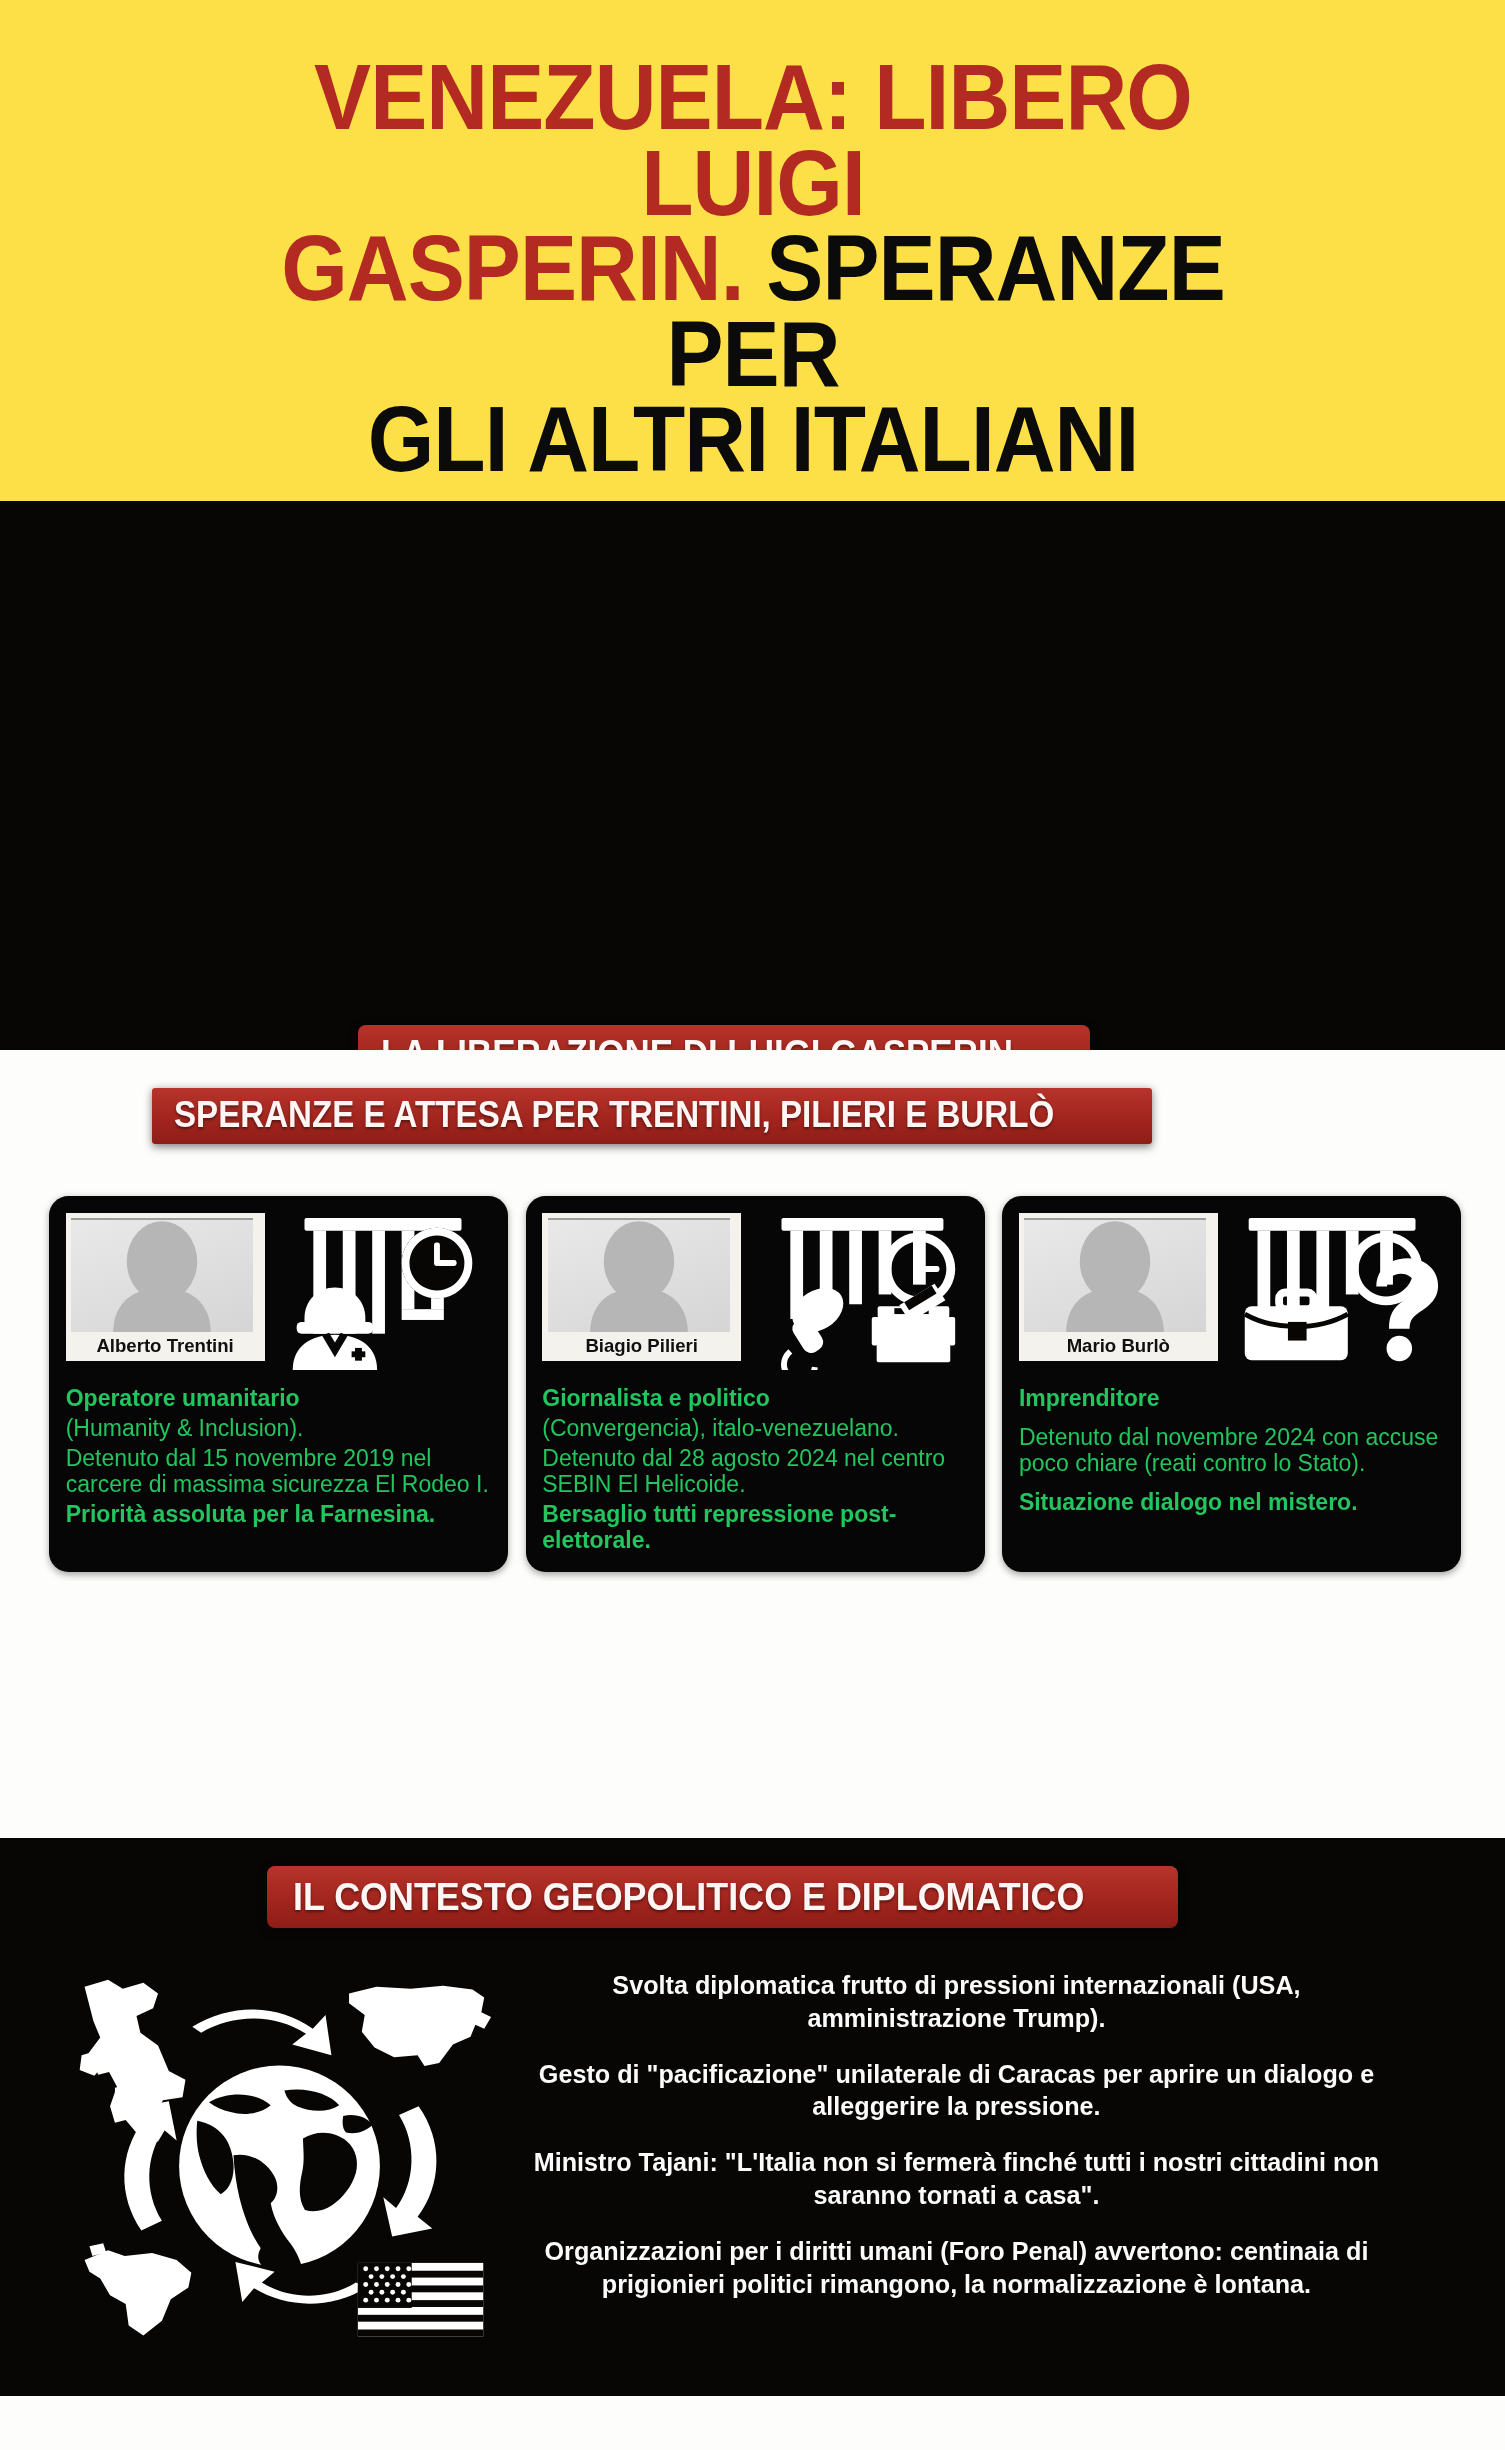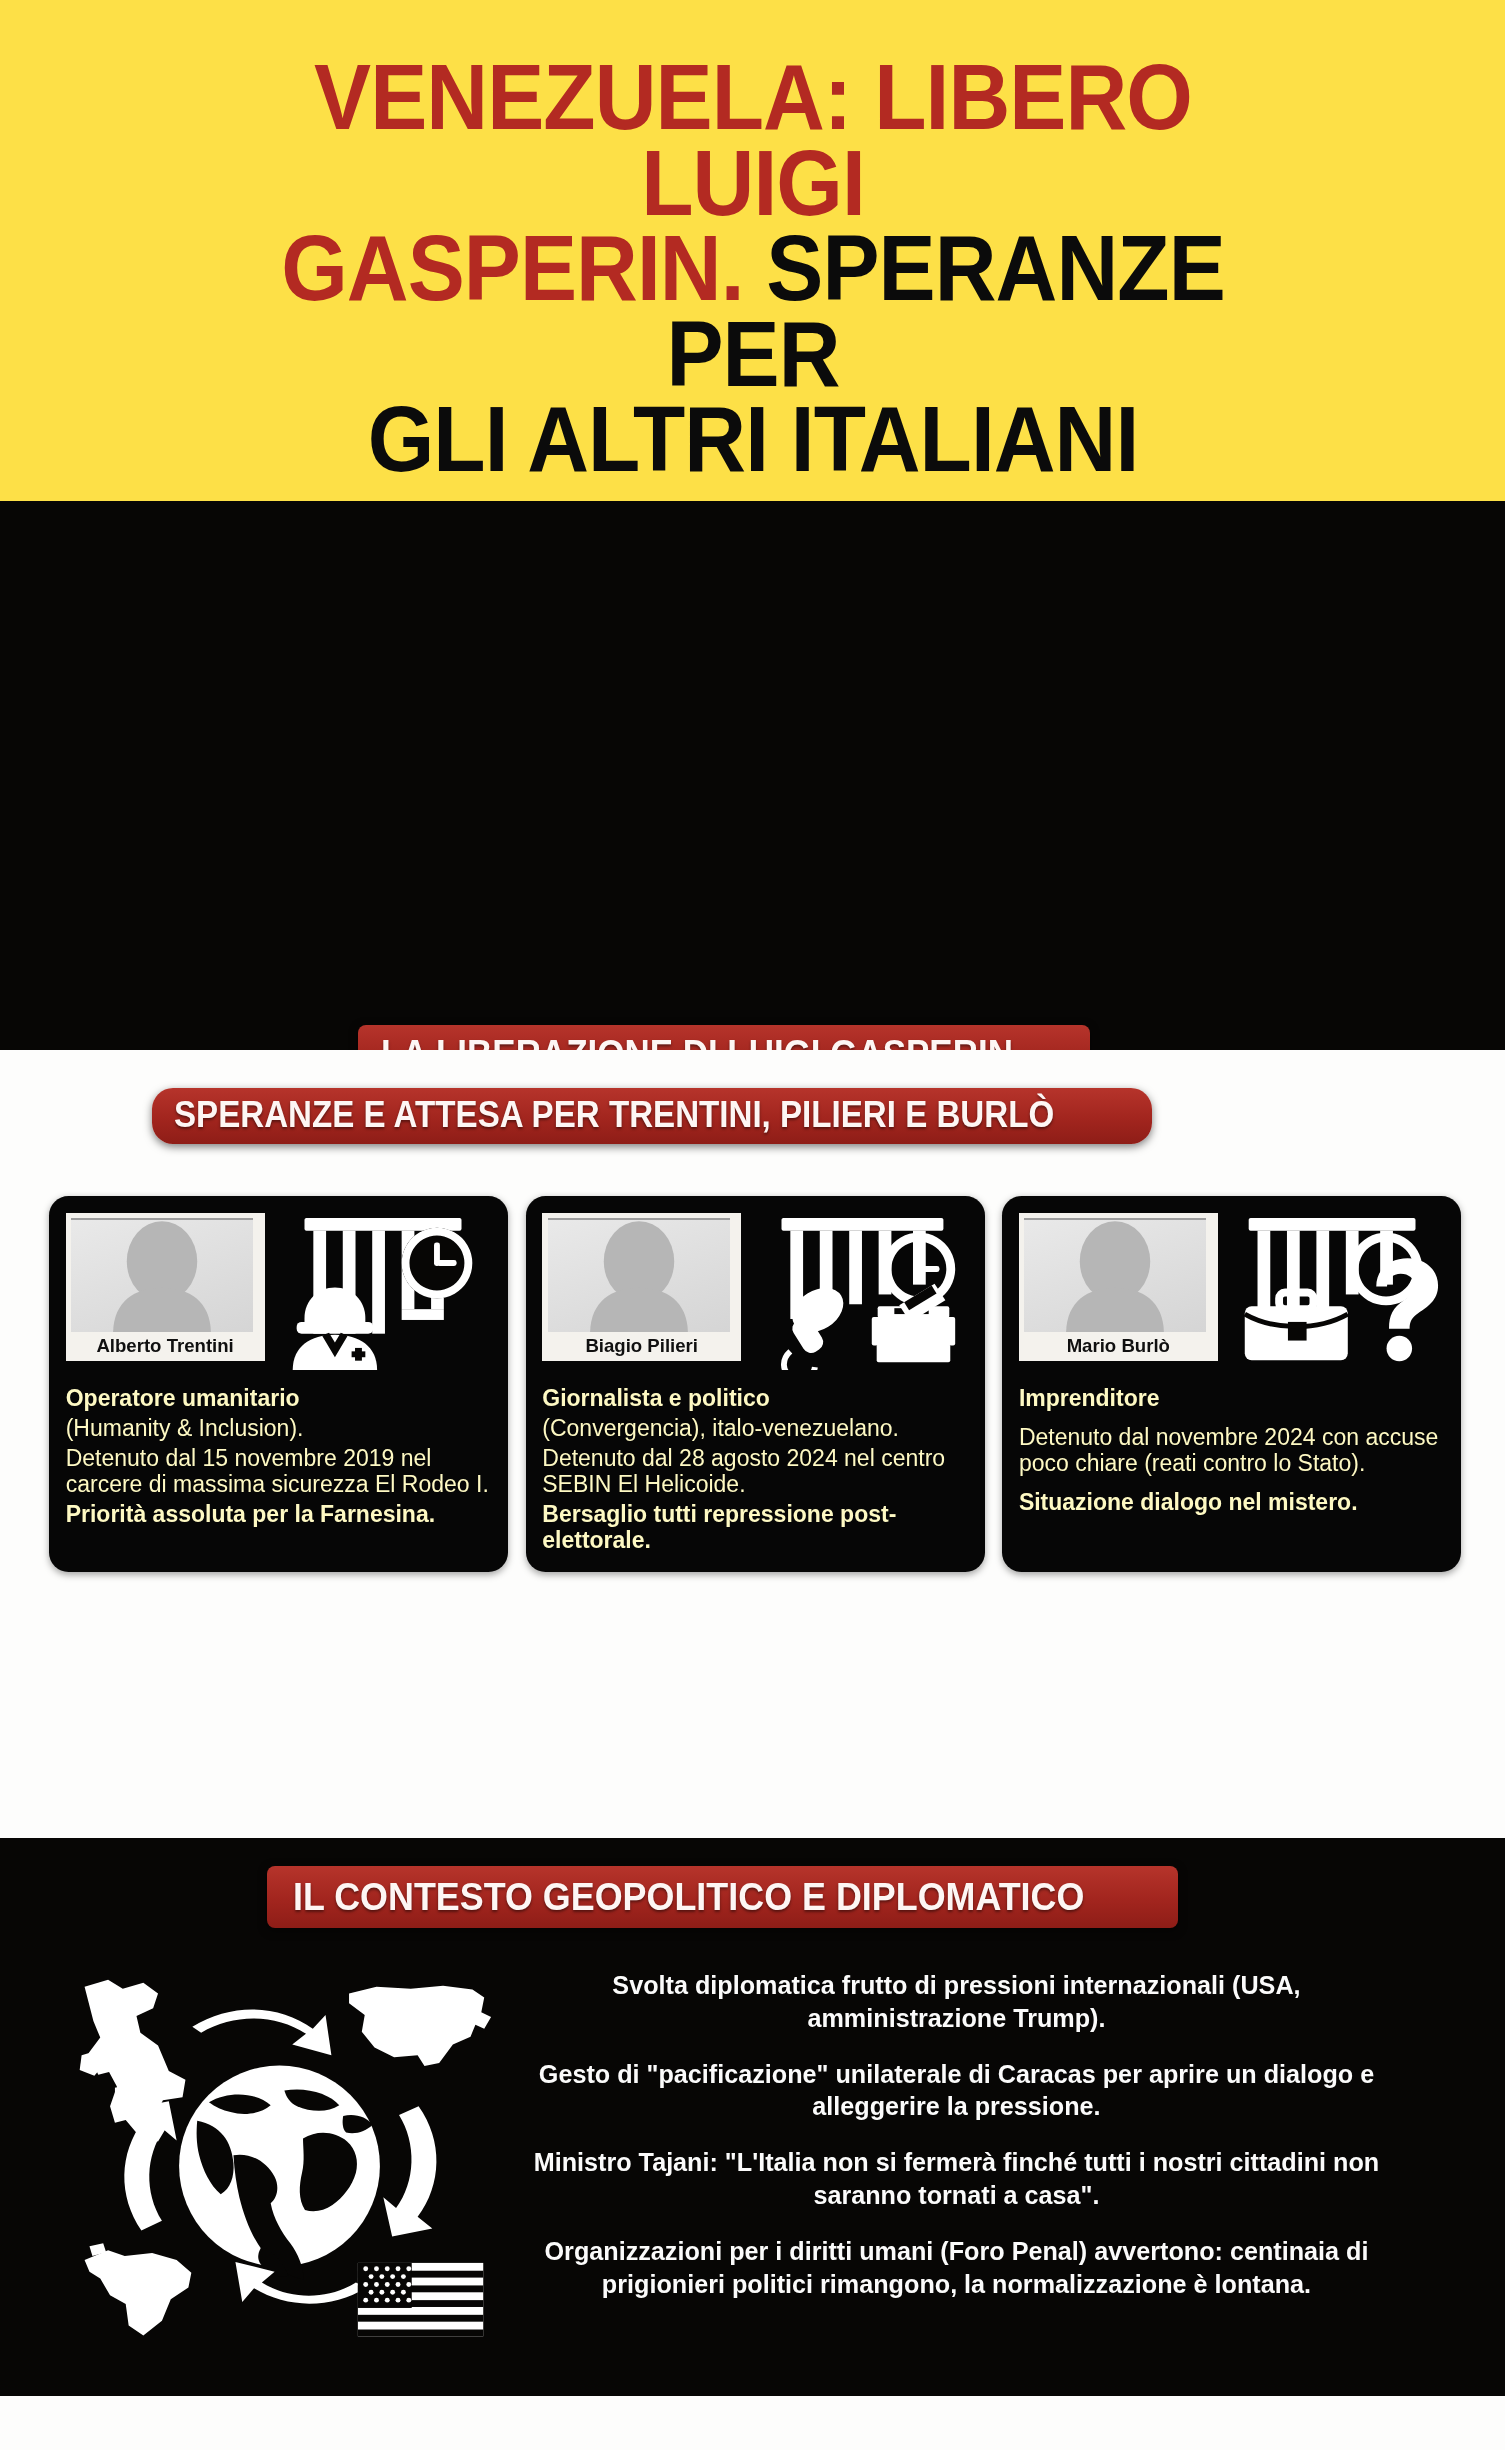--- a/index.html
+++ b/index.html
@@ -38,36 +38,36 @@
                 transform-origin:left center; text-shadow:0 1.5px 2.9px rgba(0,0,0,.45); }
 
   .lib-banner-wrap { position:absolute; left:358px; top:524px; }
   .lib-banner-wrap .banner { padding:9.8px 22.5px 11.8px 22.5px; }
   .lib-banner-wrap .banner-txt { font-size:38px; }
 
   
   .sec-cards { position:absolute; left:0; top:1050px; width:1505px; height:788px;
                background:#fdfdfc; }
   .cards-banner-wrap { position:absolute; left:152px; top:38px; }
-  .cards-banner-wrap .banner { padding:8.8px 21.6px 10.8px 21.6px; border-radius:21px; }
+  .cards-banner-wrap .banner { padding:8.8px 21.6px 10.8px 21.6px; border-radius:3px; }
   .cards-banner-wrap .banner-txt { font-size:36px; }
 
   .cards-row { position:absolute; left:49px; top:146px; width:1411px;
                display:flex; gap:17.6px; }
   .card { width:459px; background:#060606; border-radius:19.6px; padding:16.7px 16.7px 14.7px 16.7px;
           box-shadow:0 2.5px 7.8px rgba(0,0,0,.35); }
   .card-top { display:flex; align-items:flex-start; gap:10.8px; height:162px; }
   .card-pola { width:225px; background:#f4f2ed; padding:5.4px 5.4px 0 5.4px; }
   .card-pola-photo { width:182px; height:114px; background:linear-gradient(160deg,#e9e9e9,#d5d5d5);
                      border-top:2px solid #9d9d9d; position:relative; overflow:hidden; }
   .card-pola-cap { text-align:center; font-size:18.6px; font-weight:bold; color:#101010;
                    padding:4.9px 0 5.9px 0; line-height:1; }
   .card-icons { flex:1; height:152px; position:relative; }
   .card-body { padding-top:10.8px; }
-  .card-body p { color:#fef9c3; font-size:23px; line-height:1.13; margin-bottom:3.9px; }
+  .card-body p { color:#22c55e; font-size:23px; line-height:1.13; margin-bottom:3.9px; }
   .card-body p.b { font-weight:bold; }
 
   
   .sec-geo { position:absolute; left:0; top:1838px; width:1505px; height:559px;
              background:#070605; overflow:hidden; }
   .geo-banner-wrap { position:absolute; left:267px; top:28px; }
   .geo-banner-wrap .banner { padding:10.8px 25.5px 12.7px 25.5px; }
   .geo-banner-wrap .banner-txt { font-size:39px; }
   .geo-globe { position:absolute; left:64px; top:131px; width:431px; height:387px; }
   .geo-points { position:absolute; left:519px; top:131px; width:921px;text-align:center; }

